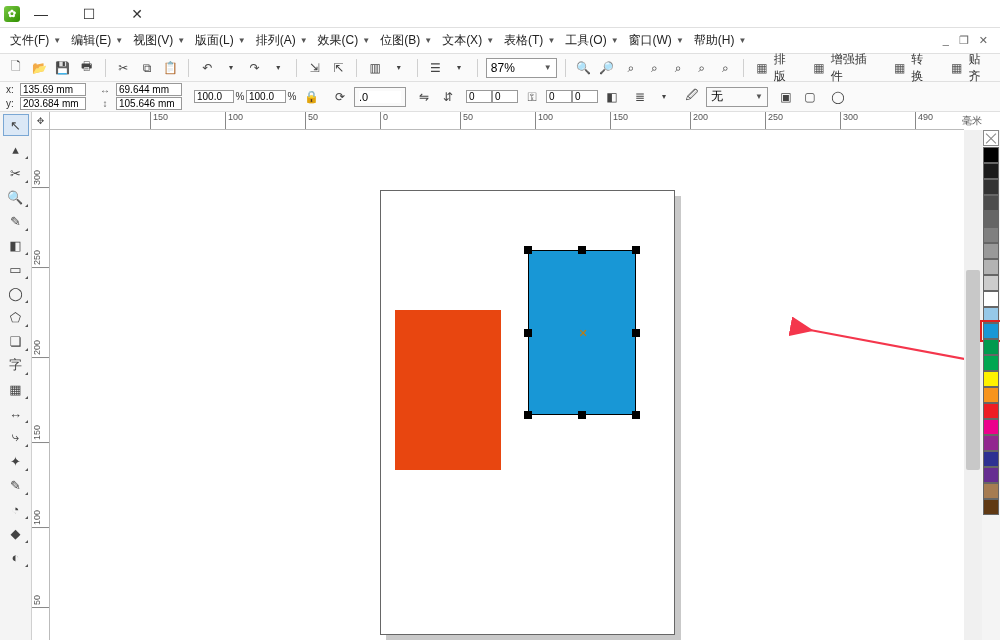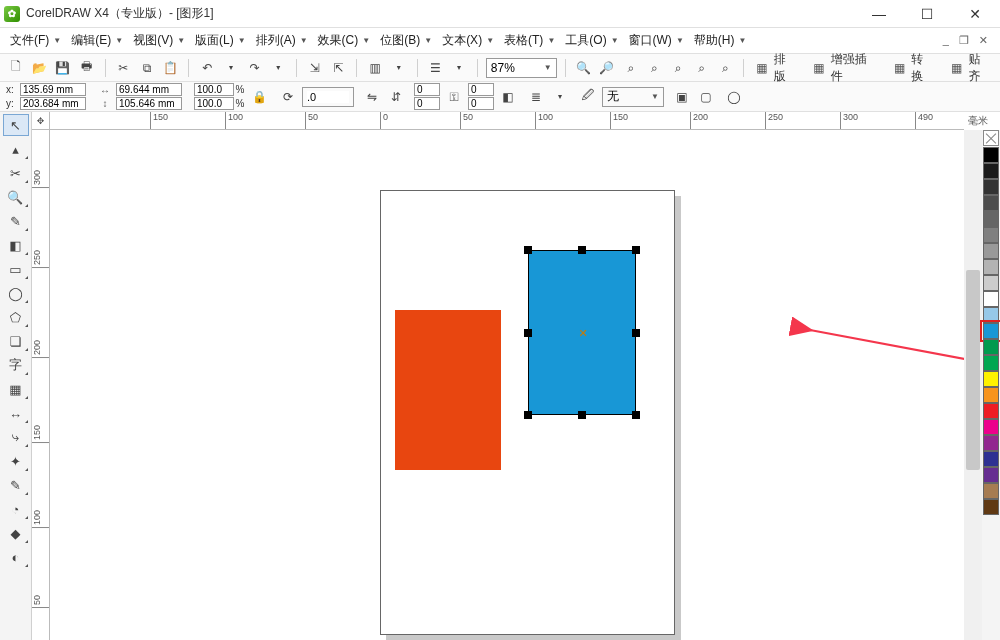--- a/index.html
+++ b/index.html
@@ -24,42 +24,42 @@
 .zoom-select .arr{font-size:8px;color:#555;}
 .txtbtn{display:flex;align-items:center;gap:4px;color:#333;padding:0 2px;}
 .txtbtn .ic{width:16px;height:16px;display:flex;align-items:center;justify-content:center;color:#555;}
 
 .propbar { height: 30px; display:flex; align-items:center; padding:0 6px; gap:4px; border-bottom:1px solid #e0e0e0; background:#fafafa;}
 .coord-group{display:flex;flex-direction:column;gap:0;margin-right:4px;}
 .coord-row{display:flex;align-items:center;height:14px;}
 .coord-row .lbl{width:14px;font-size:10px;color:#333;}
 .coord-row input{width:66px;height:13px;border:1px solid #999;font-size:10px;padding:0 2px;background:#fff;}
 .coord-row .unit{width:22px;height:13px;display:flex;align-items:center;justify-content:center;color:#555;font-size:10px;}
-.pct-group{display:flex;flex-direction:column;}
+.pct-group{display:flex;flex-direction:row;}
 .pct-group .pr{display:flex;align-items:center;height:14px;}
 .pct-group input{width:40px;height:13px;border:1px solid #999;font-size:10px;padding:0 2px;background:#fff;}
 .pct-group .p{width:12px;font-size:10px;color:#333;text-align:center;}
 .outline-select{width:62px;height:20px;border:1px solid #999;display:flex;align-items:center;justify-content:space-between;padding:0 4px;}
 .outline-select .arr{font-size:8px;color:#555;}
 .rot-input{width:52px;height:20px;border:1px solid #999;display:flex;align-items:center;padding:0 4px;}
 .rot-input input{border:none;width:100%;font-size:11px;outline:none;}
 
 .workspace{position:absolute;top:112px;left:0;right:0;bottom:0;display:flex;}
 .toolbox{width:32px;background:#f4f4f4;border-right:1px solid #d0d0d0;display:flex;flex-direction:column;align-items:center;padding-top:2px;gap:2px;}
 .tool{width:26px;height:22px;display:flex;align-items:center;justify-content:center;color:#444;position:relative;}
 .tool.sel{background:#dbe8f6;border:1px solid #7aa7d4;}
 .tool .tri{position:absolute;right:1px;bottom:1px;width:0;height:0;border-left:3px solid transparent;border-bottom:3px solid #555;}
 
 .ruler-area{flex:1;position:relative;background:#fff;}
 .ruler-h{position:absolute;top:0;left:18px;right:36px;height:18px;background:#fff;border-bottom:1px solid #bbb;overflow:hidden;}
 .ruler-h .tick{position:absolute;top:0;height:18px;border-left:1px solid #888;font-size:9px;color:#555;padding-left:2px;}
 .ruler-v{position:absolute;top:18px;left:0;width:18px;bottom:0;background:#fff;border-right:1px solid #bbb;overflow:hidden;}
 .ruler-v .tick{position:absolute;left:0;width:18px;border-top:1px solid #888;font-size:9px;color:#555;writing-mode:vertical-rl;transform:rotate(180deg);padding-top:2px;}
 .ruler-corner{position:absolute;top:0;left:0;width:18px;height:18px;background:#fff;border-right:1px solid #bbb;border-bottom:1px solid #bbb;display:flex;align-items:center;justify-content:center;font-size:9px;color:#555;}
-.ruler-unit{position:absolute;top:0;right:2px;height:18px;width:30px;display:flex;align-items:center;font-size:10px;color:#555;}
+.ruler-unit{position:absolute;top:0;right:8px;height:18px;width:30px;display:flex;align-items:center;font-size:10px;color:#555;}
 
 .canvas-viewport{position:absolute;top:18px;left:18px;right:36px;bottom:0;background:#fff;overflow:hidden;}
 .page-shadow{position:absolute;background:#c9c9c9;}
 .page{position:absolute;background:#fff;border:1px solid #666;}
 .shape-orange{position:absolute;background:#e84610;}
 .shape-blue{position:absolute;background:#1897d6;border:1px solid #000;}
 .sel-handle{position:absolute;width:8px;height:8px;background:#000;}
 .sel-center{position:absolute;width:10px;height:10px;font-size:11px;color:#cc7a00;display:flex;align-items:center;justify-content:center;}
 
 .colorbar{position:absolute;top:18px;right:0;width:18px;bottom:0;background:#f4f4f4;display:flex;flex-direction:column;align-items:center;}
@@ -73,21 +73,20 @@
 
 .vscroll{position:absolute;top:18px;right:18px;width:18px;bottom:0;background:#f0f0f0;}
 .vscroll .thumb{position:absolute;left:2px;right:2px;background:#c8c8c8;border-radius:2px;}
 
 </style>
 </head>
 <body>
 
 <div class="titlebar">
   <div class="logo">✿</div>
-  <div class="title">CorelDRAW X4（专业版）- [图形1]</div>
   <div class="winbtns">
     <span>—</span>
     <span>☐</span>
     <span>✕</span>
   </div>
 </div>
 
 <div class="menubar" id="menubar">
   <div class="menu">
       <span>文件(F)</span>

